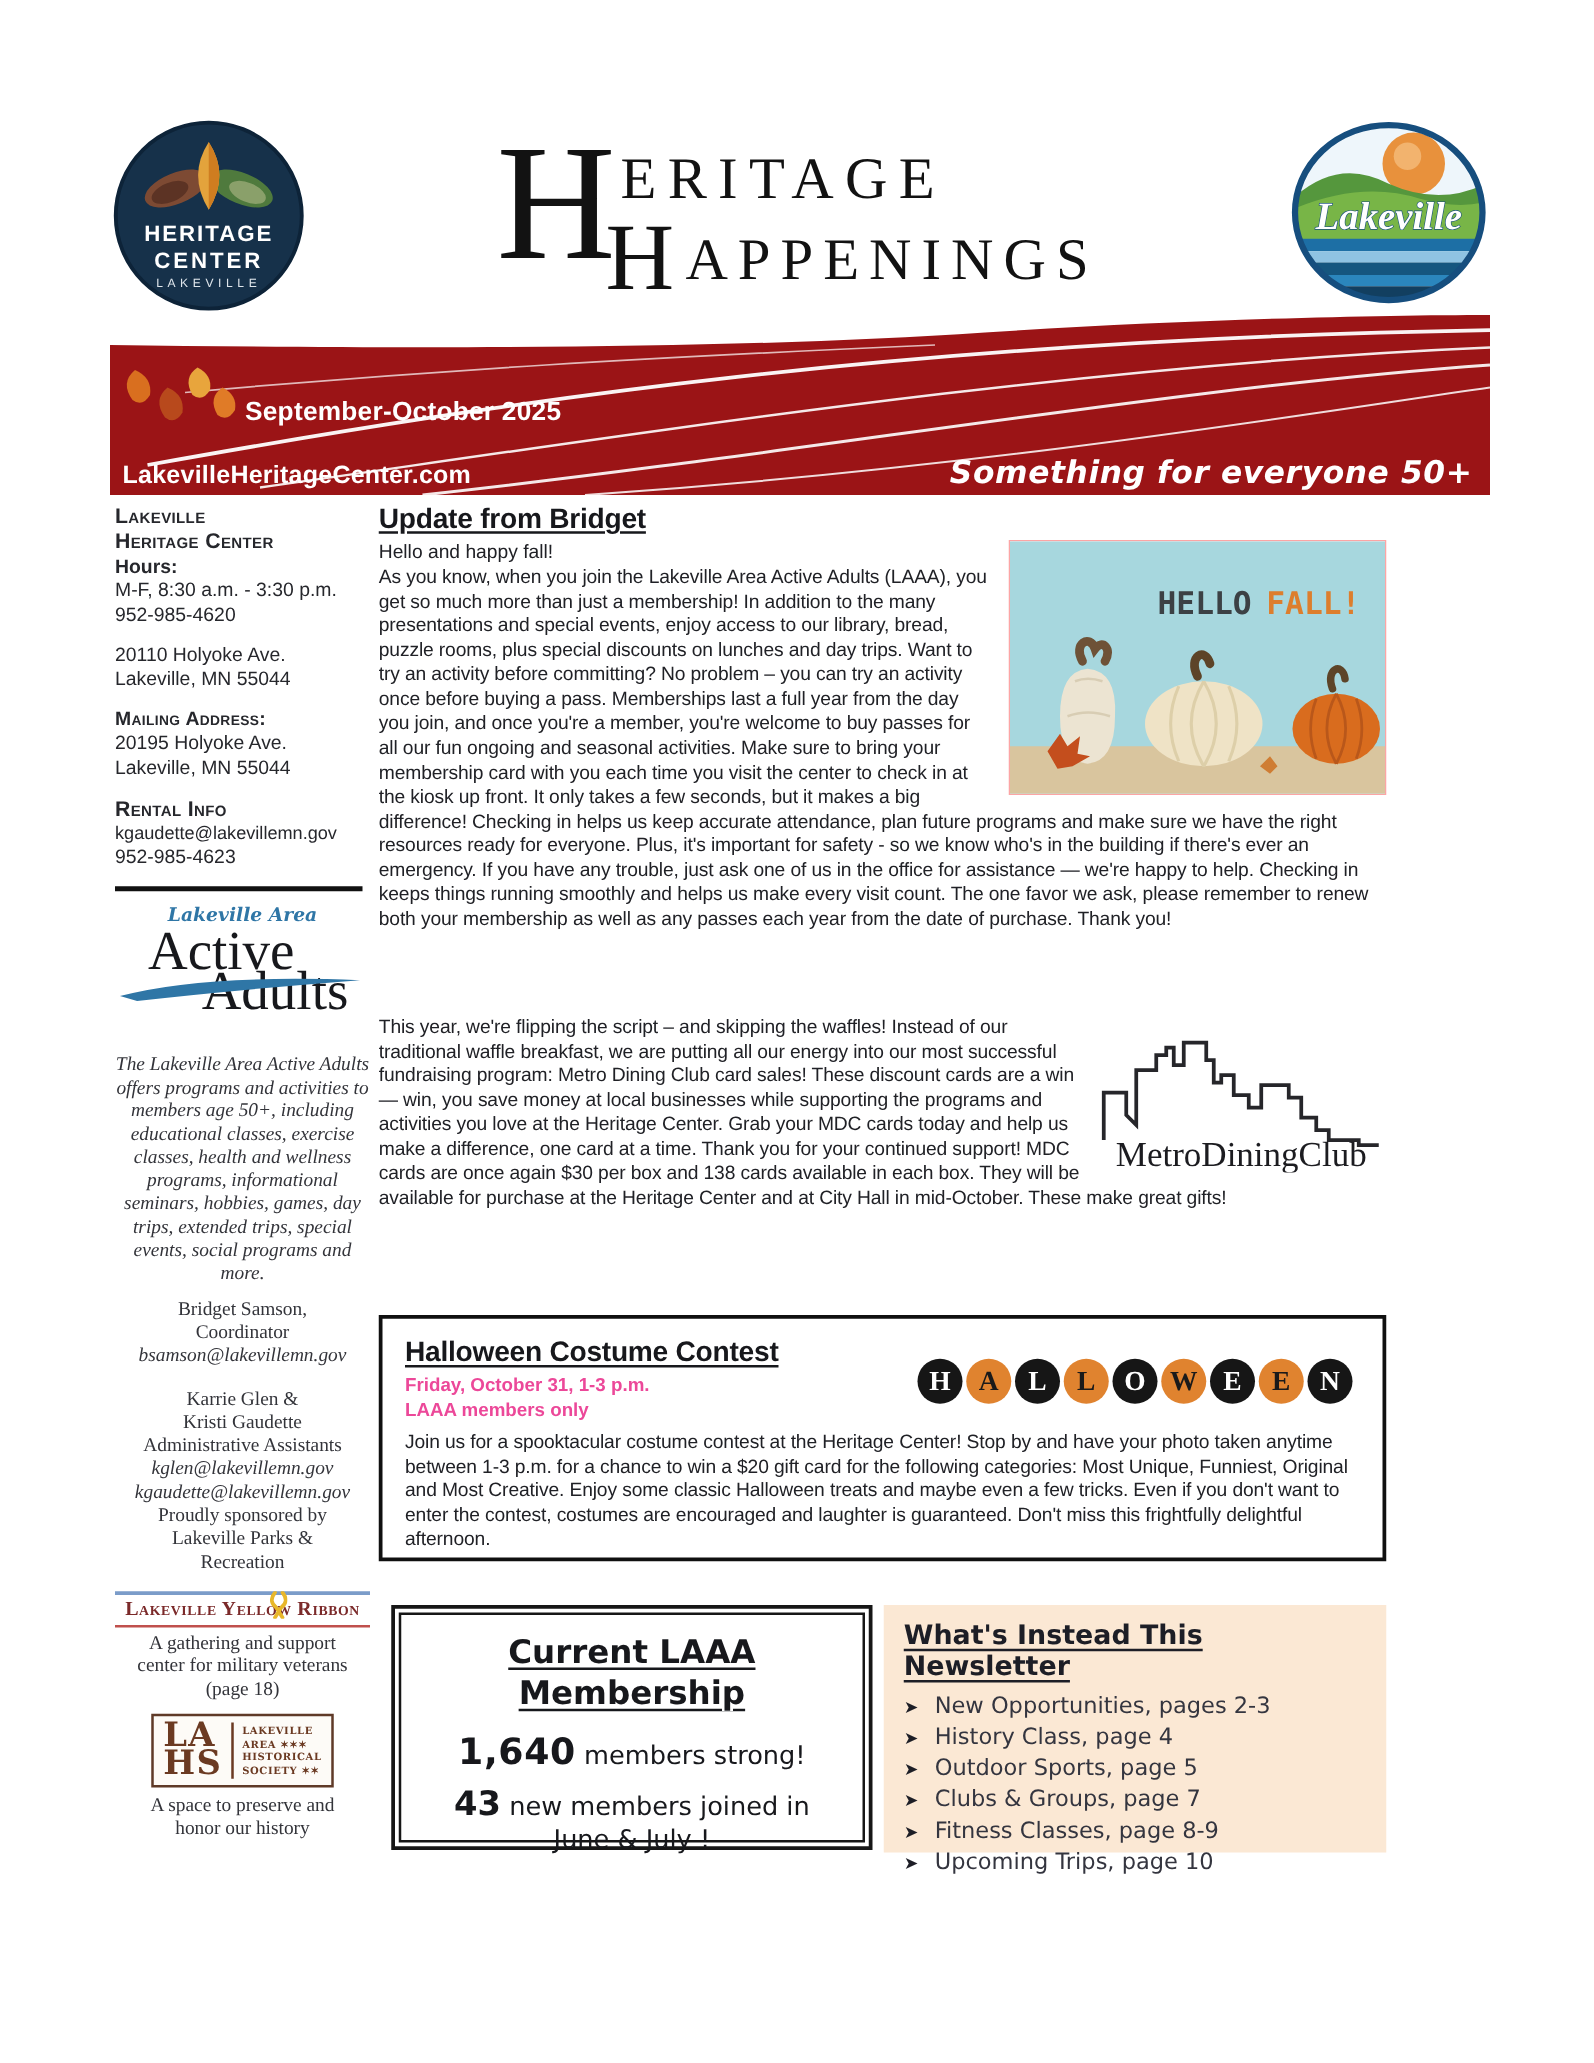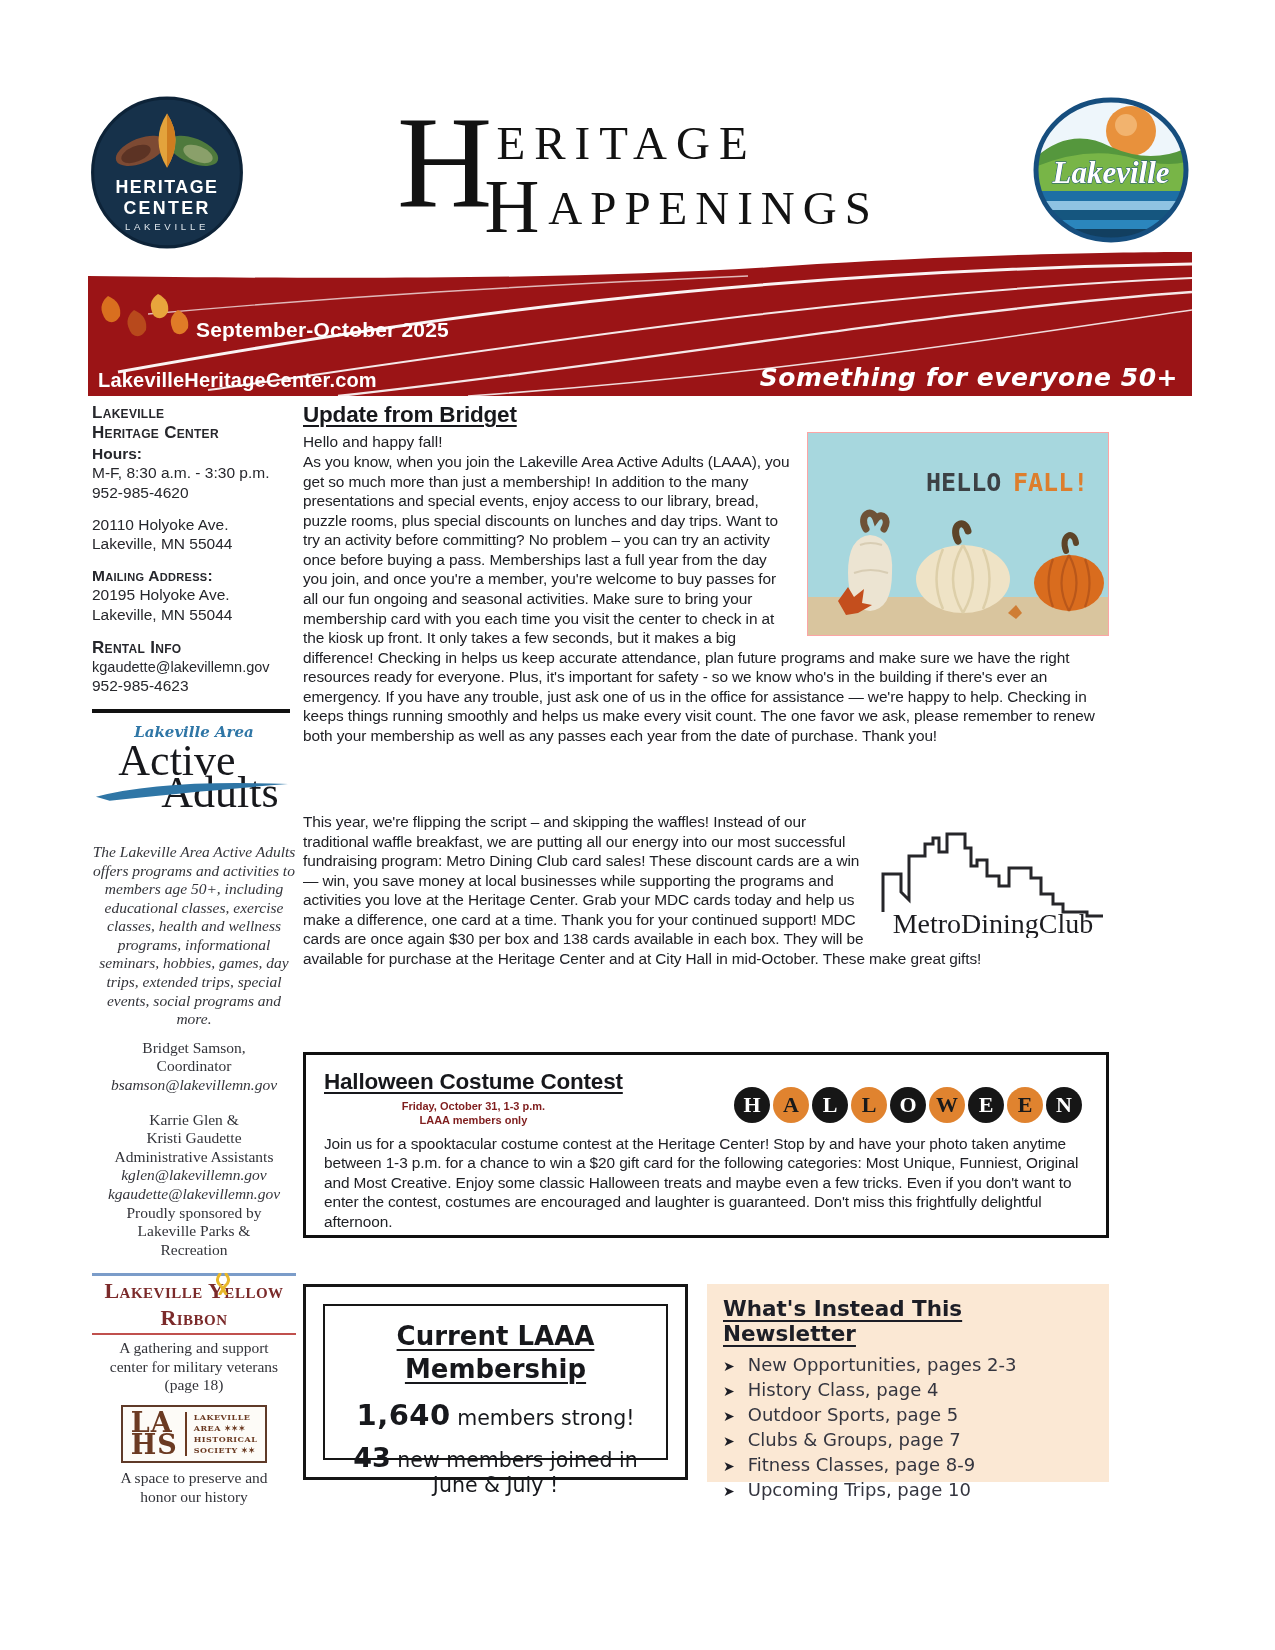--- a/index.html
+++ b/index.html
@@ -37,21 +37,21 @@
   .aa-logo{position:relative;text-align:center;height:110px;margin:4px 0 10px;}
   .aa-script{font-family:"DejaVu Serif",serif;font-style:italic;font-weight:bold;color:#2f76a6;font-size:15px;}
   .aa-word1{font-family:"Liberation Serif",serif;font-size:44px;line-height:.9;color:#17181c;margin-left:-34px;}
   .aa-swoosh{position:absolute;left:2px;top:56px;width:196px;height:22px;}
   .aa-word2{font-family:"Liberation Serif",serif;font-size:44px;line-height:.9;color:#17181c;margin-left:52px;margin-top:-8px;}
   .sb-serif{font-family:"Liberation Serif",serif;text-align:center;color:#33343a;font-size:15.5px;line-height:1.2;}
   .sb-italic{font-style:italic;}
   .yr-box{position:relative;text-align:center;margin:14px 0 10px;}
   .yr-top{border-top:3px solid #7b9cc9;margin-bottom:2px;}
   .yr-title{font-family:"Liberation Serif",serif;font-variant:small-caps;font-weight:bold;
-            color:#7b2a2a;font-size:22px;letter-spacing:.5px;}
+            color:#7b2a2a;font-size:16px;letter-spacing:.5px;}
   .yr-bottom{border-top:2px solid #c0504d;margin-top:2px;}
   .yr-ribbon{position:absolute;top:0px;left:124px;width:14px;height:22px;}
   .lahs{display:flex;justify-content:center;margin:10px 0 6px;}
   .lahs-box{display:flex;align-items:center;border:2px solid #5f3a28;background:#fdfbf7;padding:5px 8px;gap:7px;}
   .lahs-init{font-family:"DejaVu Serif",serif;font-weight:bold;color:#6b3a22;font-size:27px;line-height:.82;letter-spacing:1px;}
   .lahs-div{width:2px;align-self:stretch;background:#6b3a22;}
   .lahs-lines{font-size:8px;font-weight:bold;color:#6b3a22;letter-spacing:.5px;line-height:1.35;font-family:"DejaVu Serif",serif;}
 
   
   .content{position:absolute;top:402px;left:303px;width:806px;}
@@ -60,30 +60,30 @@
          text-decoration:underline;text-decoration-thickness:2px;text-underline-offset:3px;margin:0 0 4px;}
   .body-text{font-size:15.4px;line-height:1.27;color:#202126;letter-spacing:-.1px;margin:0;}
   .greeting{font-size:15.4px;line-height:1.3;color:#202126;}
 
   .fall-fig{float:right;width:300px;height:202px;margin:2px 0 8px 16px;border:1px solid #fca5a5;}
   .mdc-fig{float:right;width:232px;height:122px;margin:4px 0 6px 10px;}
 
   
   .hw-box{border:3px solid #101010;padding:14px 18px 4px;box-sizing:border-box;}
   .hw-top{display:flex;justify-content:space-between;align-items:flex-start;}
-  .hw-date,.hw-aud{font-weight:bold;font-size:11px;line-height:1.3;color:#7f1d1d;text-align:center;}
+  .hw-date,.hw-aud{font-weight:bold;font-size:15px;line-height:1.3;color:#ec4899;}
   .hw-letters{display:flex;gap:3px;margin:18px 6px 0 0;}
   .hw-circle{width:36px;height:36px;border-radius:50%;display:flex;align-items:center;justify-content:center;
              font-family:"Liberation Serif",serif;font-weight:bold;font-size:22px;}
   .hw-dark{background:#161616;color:#fff;}
   .hw-orange{background:#e0832f;color:#1a1a1a;}
   .hw-body{margin-top:6px;}
 
   
-  .mem-outer{position:absolute;left:0;top:0;width:385px;height:196px;border:3px solid #161616;box-sizing:border-box;padding:17px;}
+  .mem-outer{position:absolute;left:10px;top:0;width:385px;height:196px;border:3px solid #161616;box-sizing:border-box;padding:3px;}
   .mem-inner{border:2px solid #161616;height:100%;box-sizing:border-box;text-align:center;
              font-family:"DejaVu Sans",sans-serif;padding-top:14px;}
   .mem-h{font-size:26px;font-weight:bold;line-height:1.25;color:#17181c;
          text-decoration:underline;text-decoration-thickness:2px;text-underline-offset:4px;}
   .mem-stat{margin-top:13px;font-size:20.5px;color:#17181c;}
   .mem-num{font-size:29px;font-weight:bold;letter-spacing:.5px;}
   .mem-num-sm{font-size:27px;font-weight:bold;}
   .wi-box{position:absolute;left:404px;top:0;width:402px;height:198px;background:#fbe8d4;
           box-sizing:border-box;padding:12px 16px;font-family:"DejaVu Sans",sans-serif;}
   .wi-h{font-size:21.5px;font-weight:bold;color:#1d1e26;text-decoration:underline;

